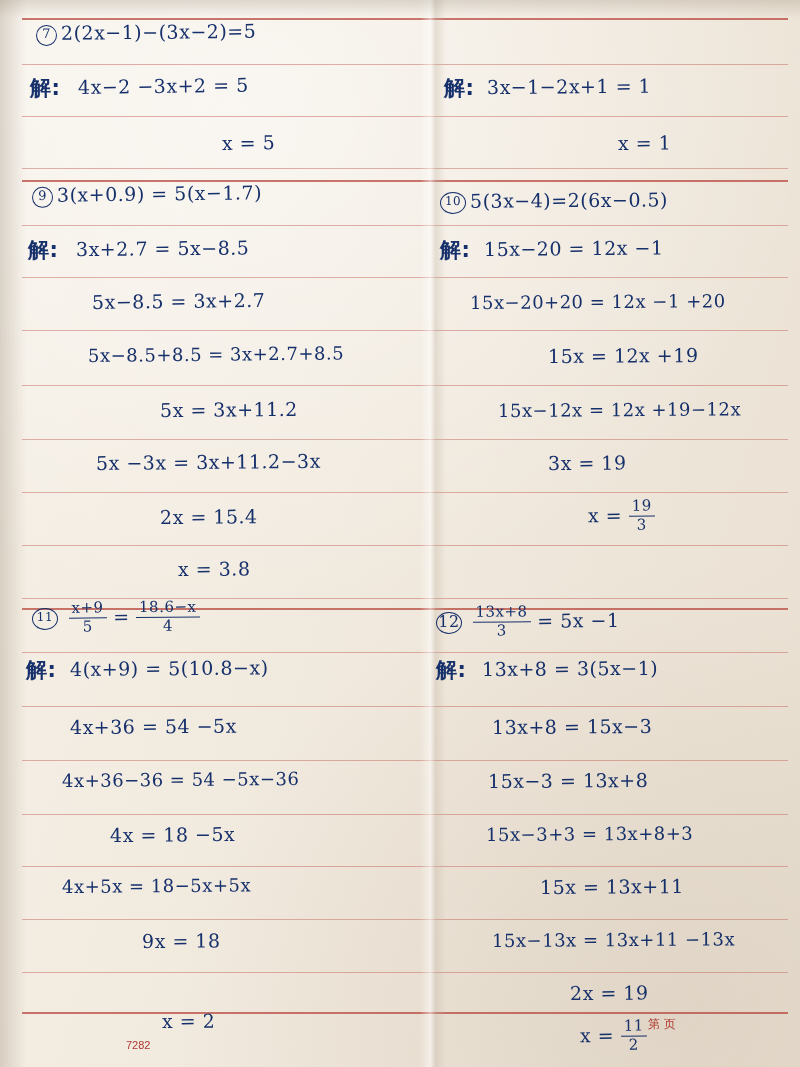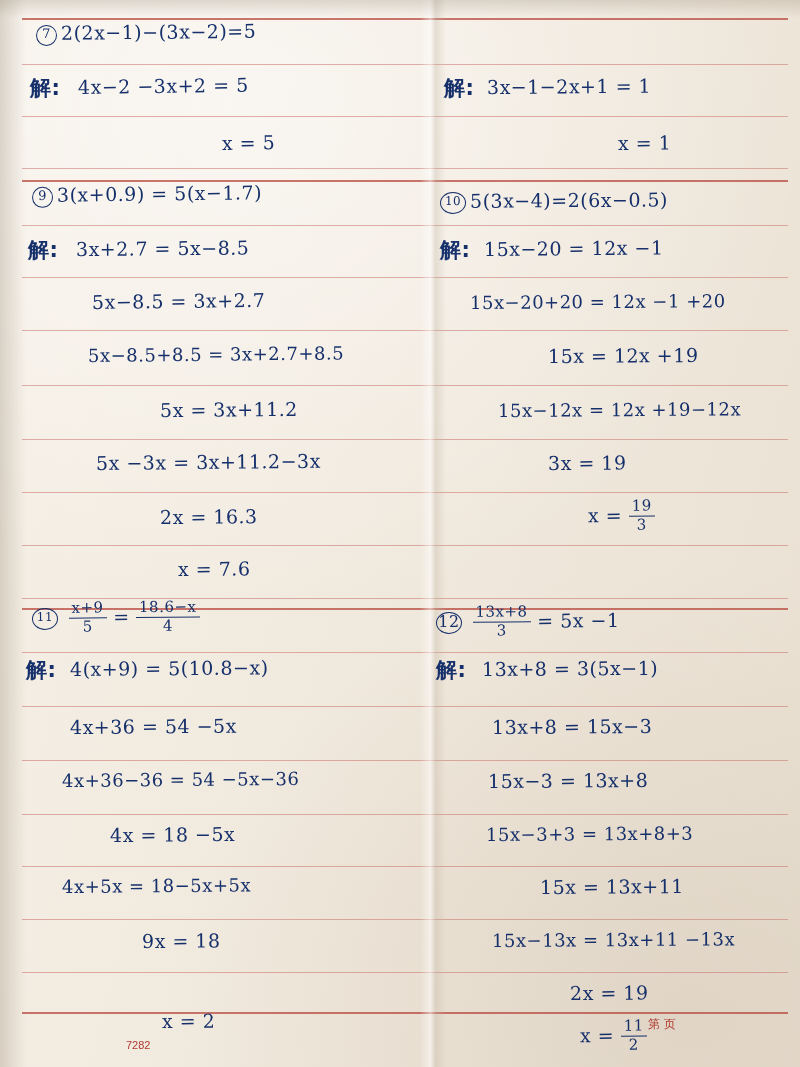--- a/index.html
+++ b/index.html
@@ -172,22 +172,22 @@
 
   <div class="hw" style="left:32px; top:184px; transform:rotate(-0.7deg)">
     <span class="circnum">9</span><span>3(x+0.9) = 5(x−1.7)</span>
   </div>
   <div class="hw cn" style="left:28px; top:236px">解:</div>
   <div class="hw" style="left:76px; top:238px; transform:rotate(-0.5deg)">3x+2.7 = 5x−8.5</div>
   <div class="hw" style="left:92px; top:291px; transform:rotate(-0.7deg)">5x−8.5 = 3x+2.7</div>
   <div class="hw" style="left:88px; top:345px; font-size:18px; transform:rotate(-0.6deg)">5x−8.5+8.5 = 3x+2.7+8.5</div>
   <div class="hw" style="left:160px; top:399px; transform:rotate(-0.5deg)">5x = 3x+11.2</div>
   <div class="hw" style="left:96px; top:452px; transform:rotate(-0.6deg)">5x −3x = 3x+11.2−3x</div>
-  <div class="hw" style="left:160px; top:506px; transform:rotate(-0.5deg)">2x = 16.3</div>
-  <div class="hw" style="left:178px; top:558px; transform:rotate(-0.5deg)">x = 7.6</div>
+  <div class="hw" style="left:160px; top:506px; transform:rotate(-0.5deg)">2x = 15.4</div>
+  <div class="hw" style="left:178px; top:558px; transform:rotate(-0.5deg)">x = 3.8</div>
 
   <div class="hw" style="left:440px; top:190px; transform:rotate(-0.4deg)">
     <span class="circnum" style="width:24px;height:20px;border-radius:50%;font-size:12px;line-height:17px">10</span><span>5(3x−4)=2(6x−0.5)</span>
   </div>
   <div class="hw cn" style="left:440px; top:236px">解:</div>
   <div class="hw" style="left:484px; top:238px; transform:rotate(-0.5deg)">15x−20 = 12x −1</div>
   <div class="hw" style="left:470px; top:292px; font-size:18px; transform:rotate(-0.4deg)">15x−20+20 = 12x −1 +20</div>
   <div class="hw" style="left:548px; top:345px; transform:rotate(-0.4deg)">15x = 12x +19</div>
   <div class="hw" style="left:498px; top:400px; font-size:18px; transform:rotate(-0.4deg)">15x−12x = 12x +19−12x</div>
   <div class="hw" style="left:548px; top:452px; transform:rotate(-0.4deg)">3x = 19</div>

